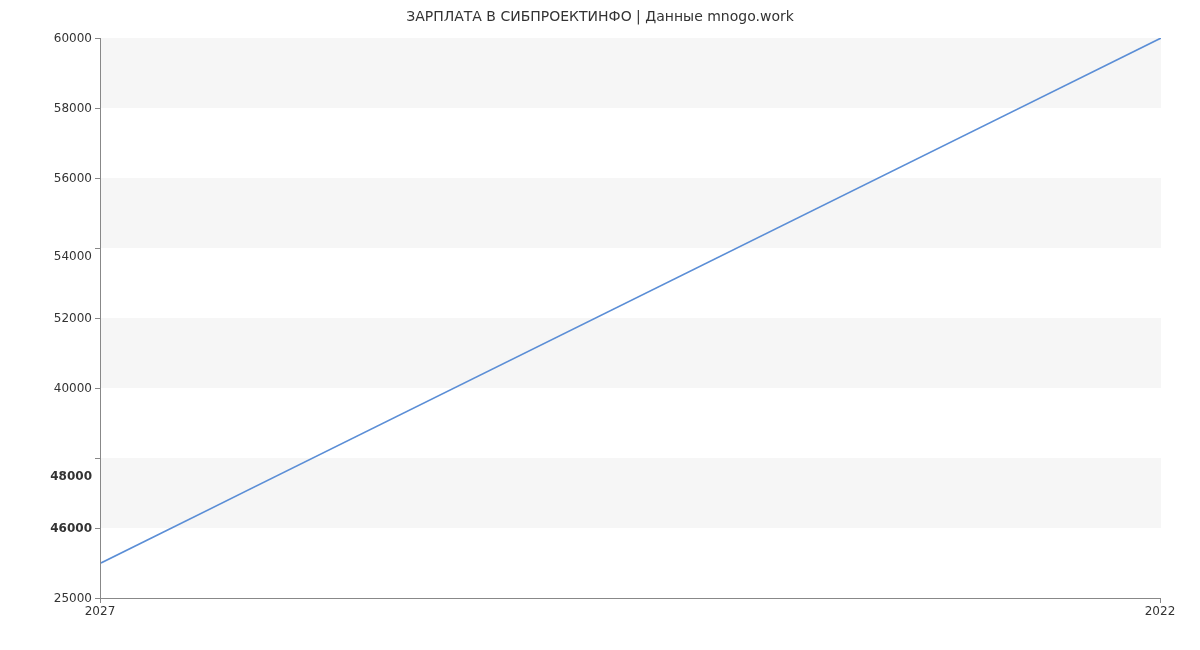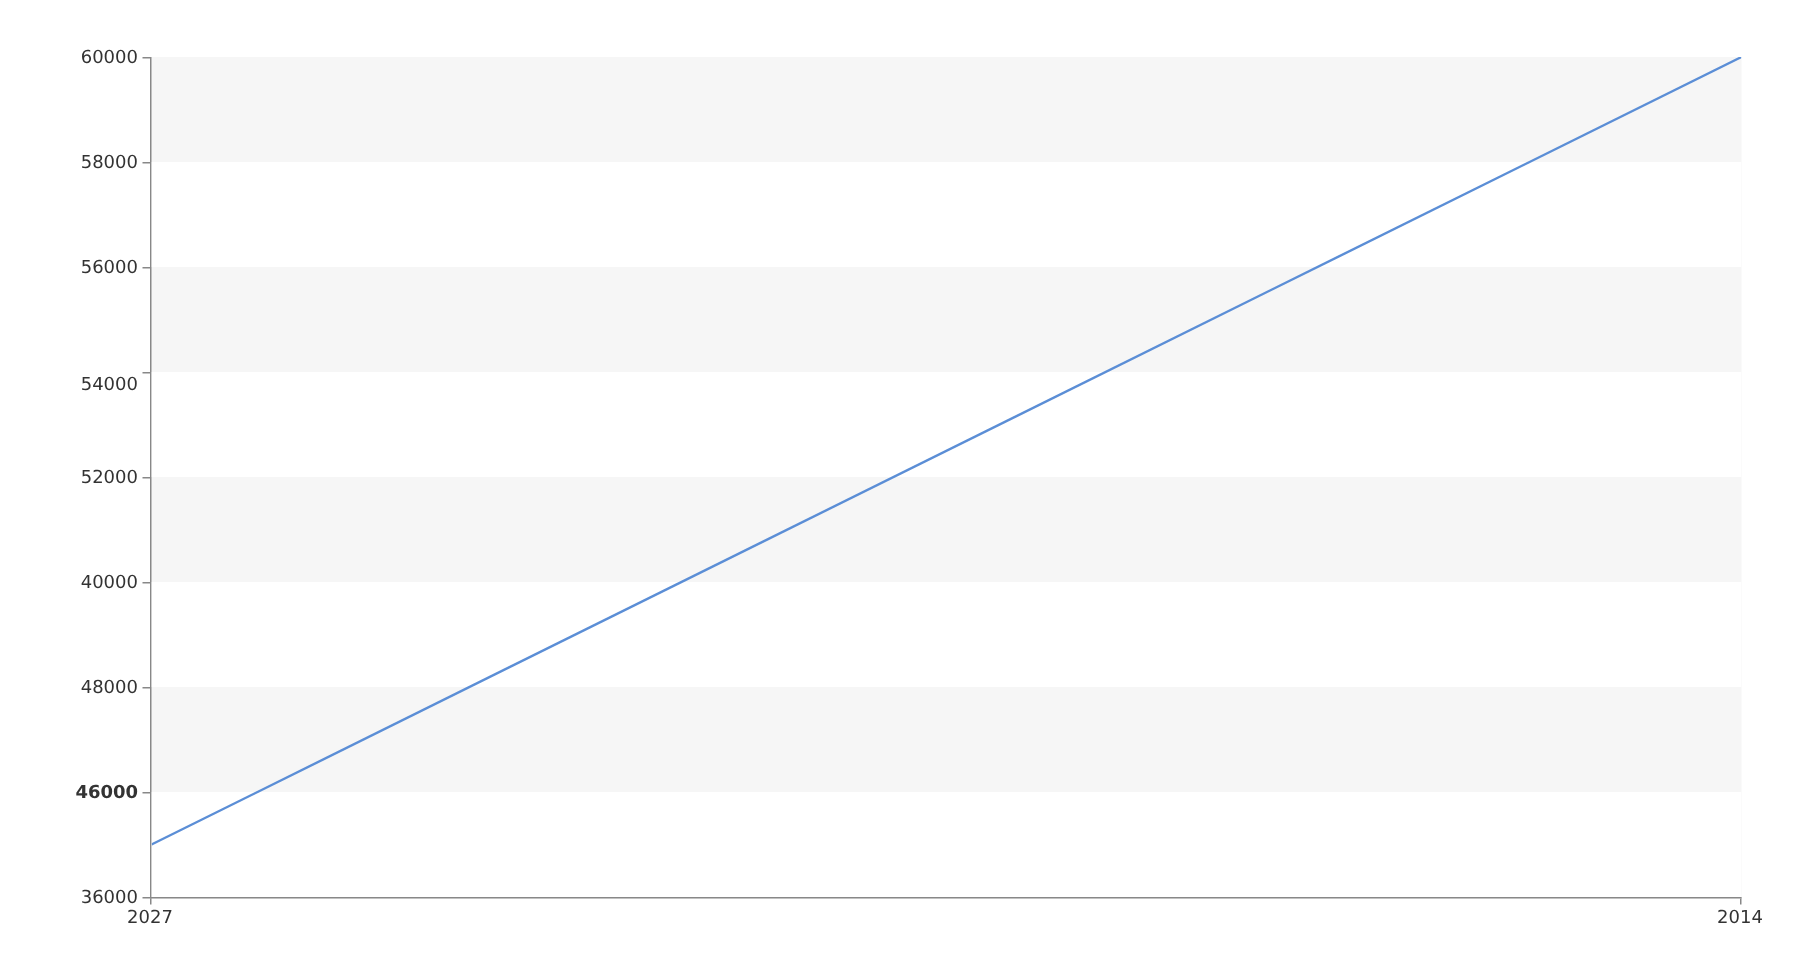--- a/index.html
+++ b/index.html
@@ -79,43 +79,44 @@
     left: 0;
     top: 0;
     width: 100%;
     height: 100%;
   }
 </style>
 </head>
 <body>
 
 <div class="chart">
+  <div class="title">ЗАРПЛАТА В  СИБПРОЕКТИНФО | Данные mnogo.work</div>
 
-  <div class="ytick-label" style="top:598px;">36000</div>
+  <div class="ytick-label" style="top:598px;">25000</div>
   <div class="ytick-label" style="top:528px;font-weight:bold;">46000</div>
-  <div class="ytick-label" style="top:458px;">48000</div>
+  <div class="ytick-label" style="top:476px;font-weight:bold;">48000</div>
   <div class="ytick-label" style="top:388px;">40000</div>
   <div class="ytick-label" style="top:318px;">52000</div>
   <div class="ytick-label" style="top:256px;">54000</div>
   <div class="ytick-label" style="top:178px;">56000</div>
   <div class="ytick-label" style="top:108px;">58000</div>
   <div class="ytick-label" style="top:38px;">60000</div>
 
   <div class="ytick-mark" style="top:598px;"></div>
   <div class="ytick-mark" style="top:528px;"></div>
   <div class="ytick-mark" style="top:458px;"></div>
   <div class="ytick-mark" style="top:388px;"></div>
   <div class="ytick-mark" style="top:318px;"></div>
   <div class="ytick-mark" style="top:248px;"></div>
   <div class="ytick-mark" style="top:178px;"></div>
   <div class="ytick-mark" style="top:108px;"></div>
   <div class="ytick-mark" style="top:38px;"></div>
 
   <div class="xtick-label" style="left:100px;">2027</div>
-  <div class="xtick-label" style="left:1160px;">2014</div>
+  <div class="xtick-label" style="left:1160px;">2022</div>
 
   <div class="xtick-mark" style="left:100px;"></div>
   <div class="xtick-mark" style="left:1160px;"></div>
 
   <div class="plot">
 
     <div class="band" style="top:70px;height:70px;"></div>
     <div class="band" style="top:210px;height:70px;"></div>
     <div class="band" style="top:350px;height:70px;"></div>
     <div class="band" style="top:490px;height:70px;"></div>

